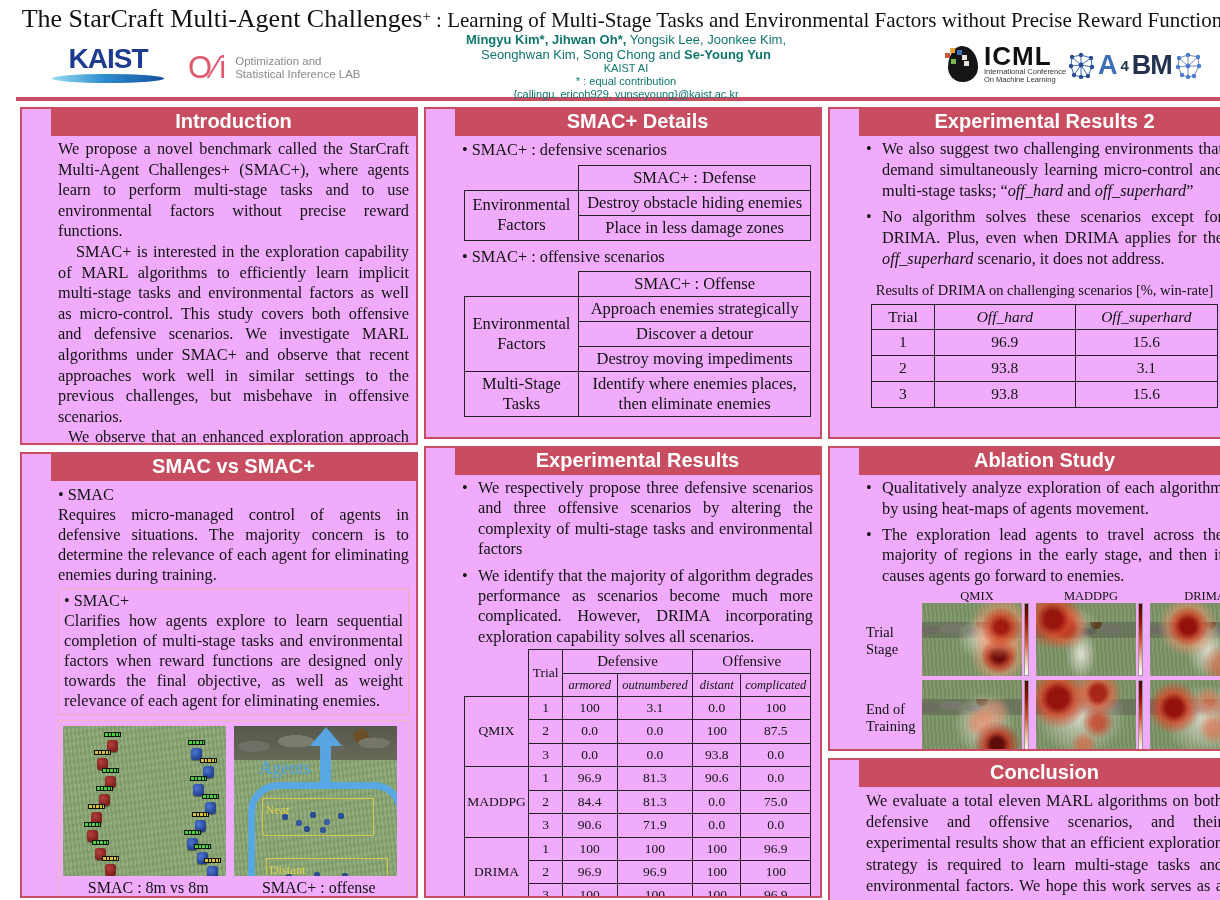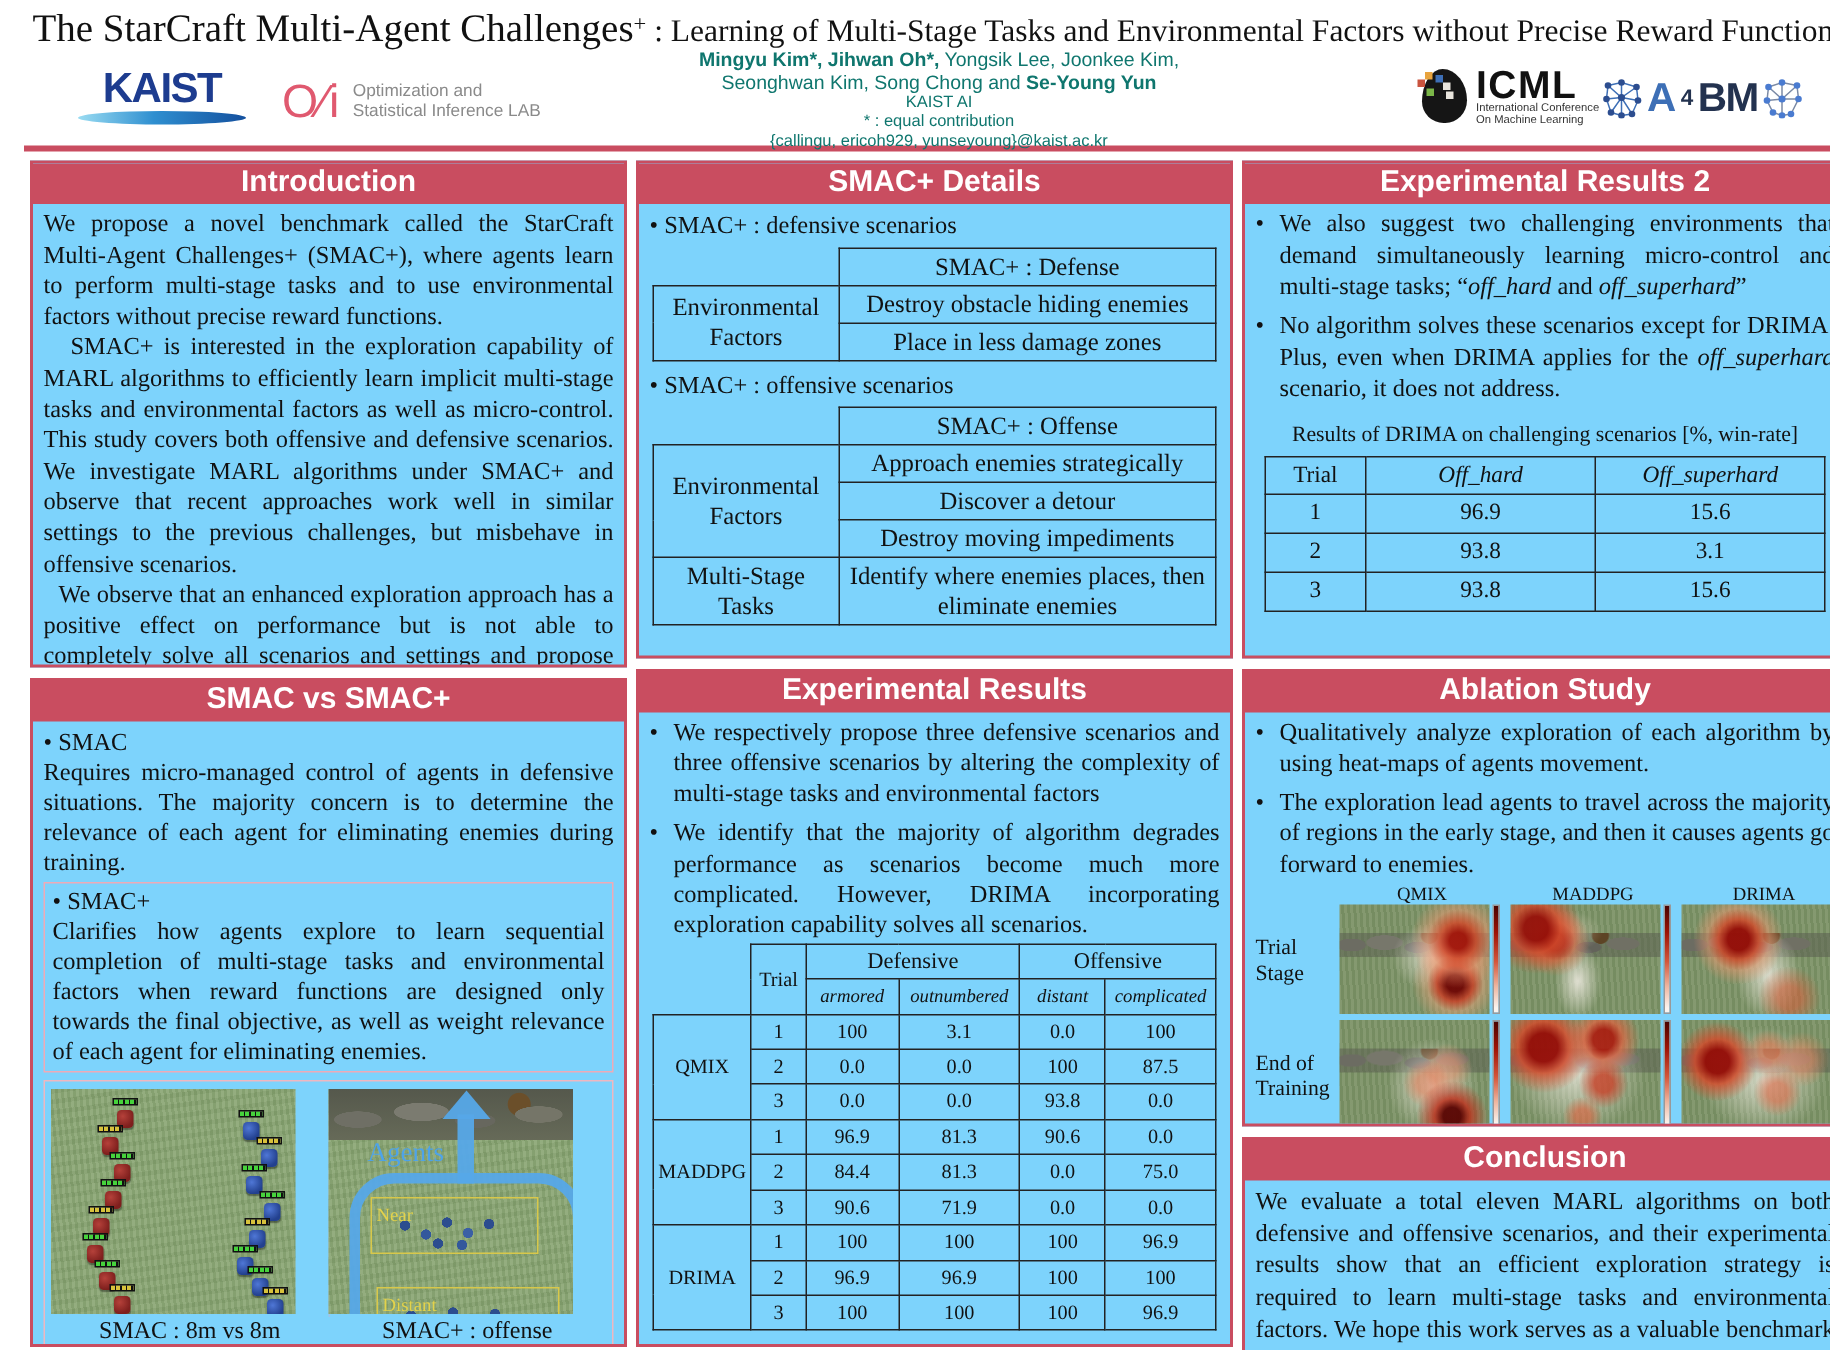--- a/index.html
+++ b/index.html
@@ -37,21 +37,21 @@
   .aibm .four { font-family:"Liberation Sans", sans-serif; font-weight:bold; font-size:15px; color:#23324f; vertical-align:8px; }
   .aibm .bm { font-family:"Liberation Sans", sans-serif; font-weight:bold; font-size:27px; color:#23324f; letter-spacing:-1px; }
 
   .rule { height:4px; background:#c94d60; width:100%; }
 
   
   .cols { display:flex; gap:6px; padding:6px 4px 0 4px; }
   .col { display:flex; flex-direction:column; gap:7px; }
   .col-l { width:398px; } .col-m { width:398px; } .col-r { width:404px; }
 
-  .box { border:2px solid #c94d60; background:#7dd3fc; overflow:hidden; }
+  .box { border:2px solid #c94d60; background:#f0abfc; overflow:hidden;padding-left:29px; }
   .box-head { background:#c94d60; color:#fff; text-align:center; font-family:"Liberation Sans", sans-serif;
               font-weight:bold; font-size:20px; padding:1px 0 3px; }
   .box-body { padding:3px 7px 4px; font-size:16.3px; line-height:20.6px; color:#111; }
   .just { text-align:justify; }
   .indent { text-indent:18px; }
   .bullet { display:flex; }
   .bullet .dot { width:16px; flex:0 0 16px; }
   .bullet .btext { flex:1; text-align:justify; }
   .blabel { margin-top:1px; }
   .pinkbox { border:1px solid #f0aab6; padding:1px 5px 3px; margin-top:3px; }

